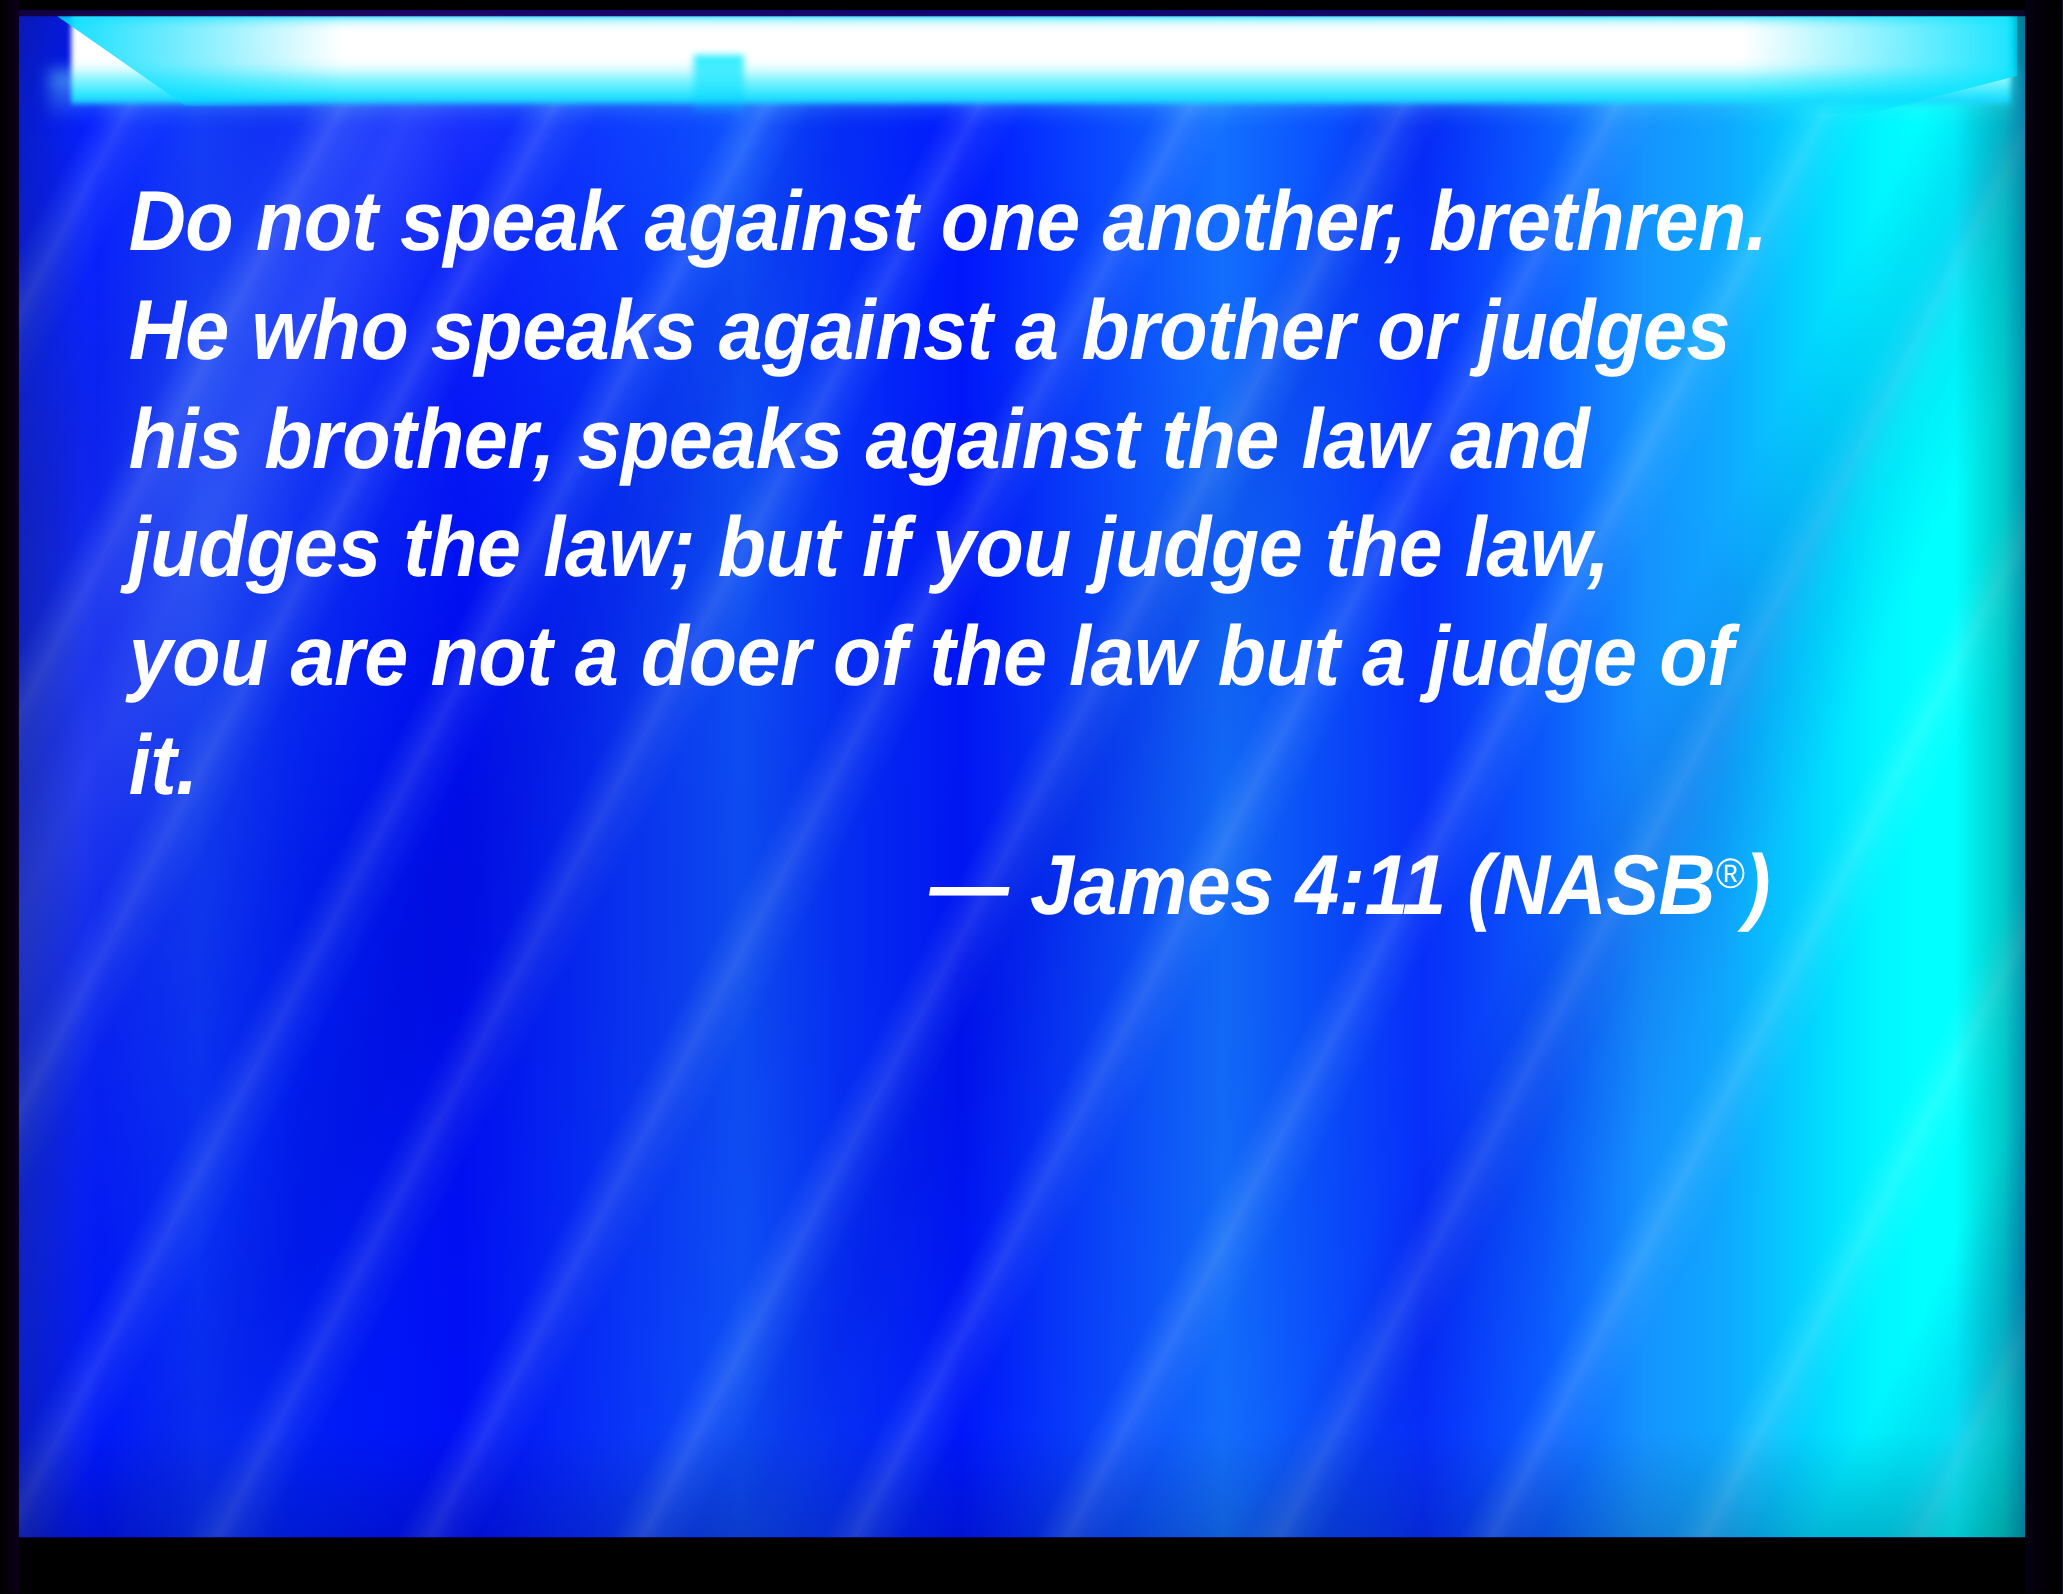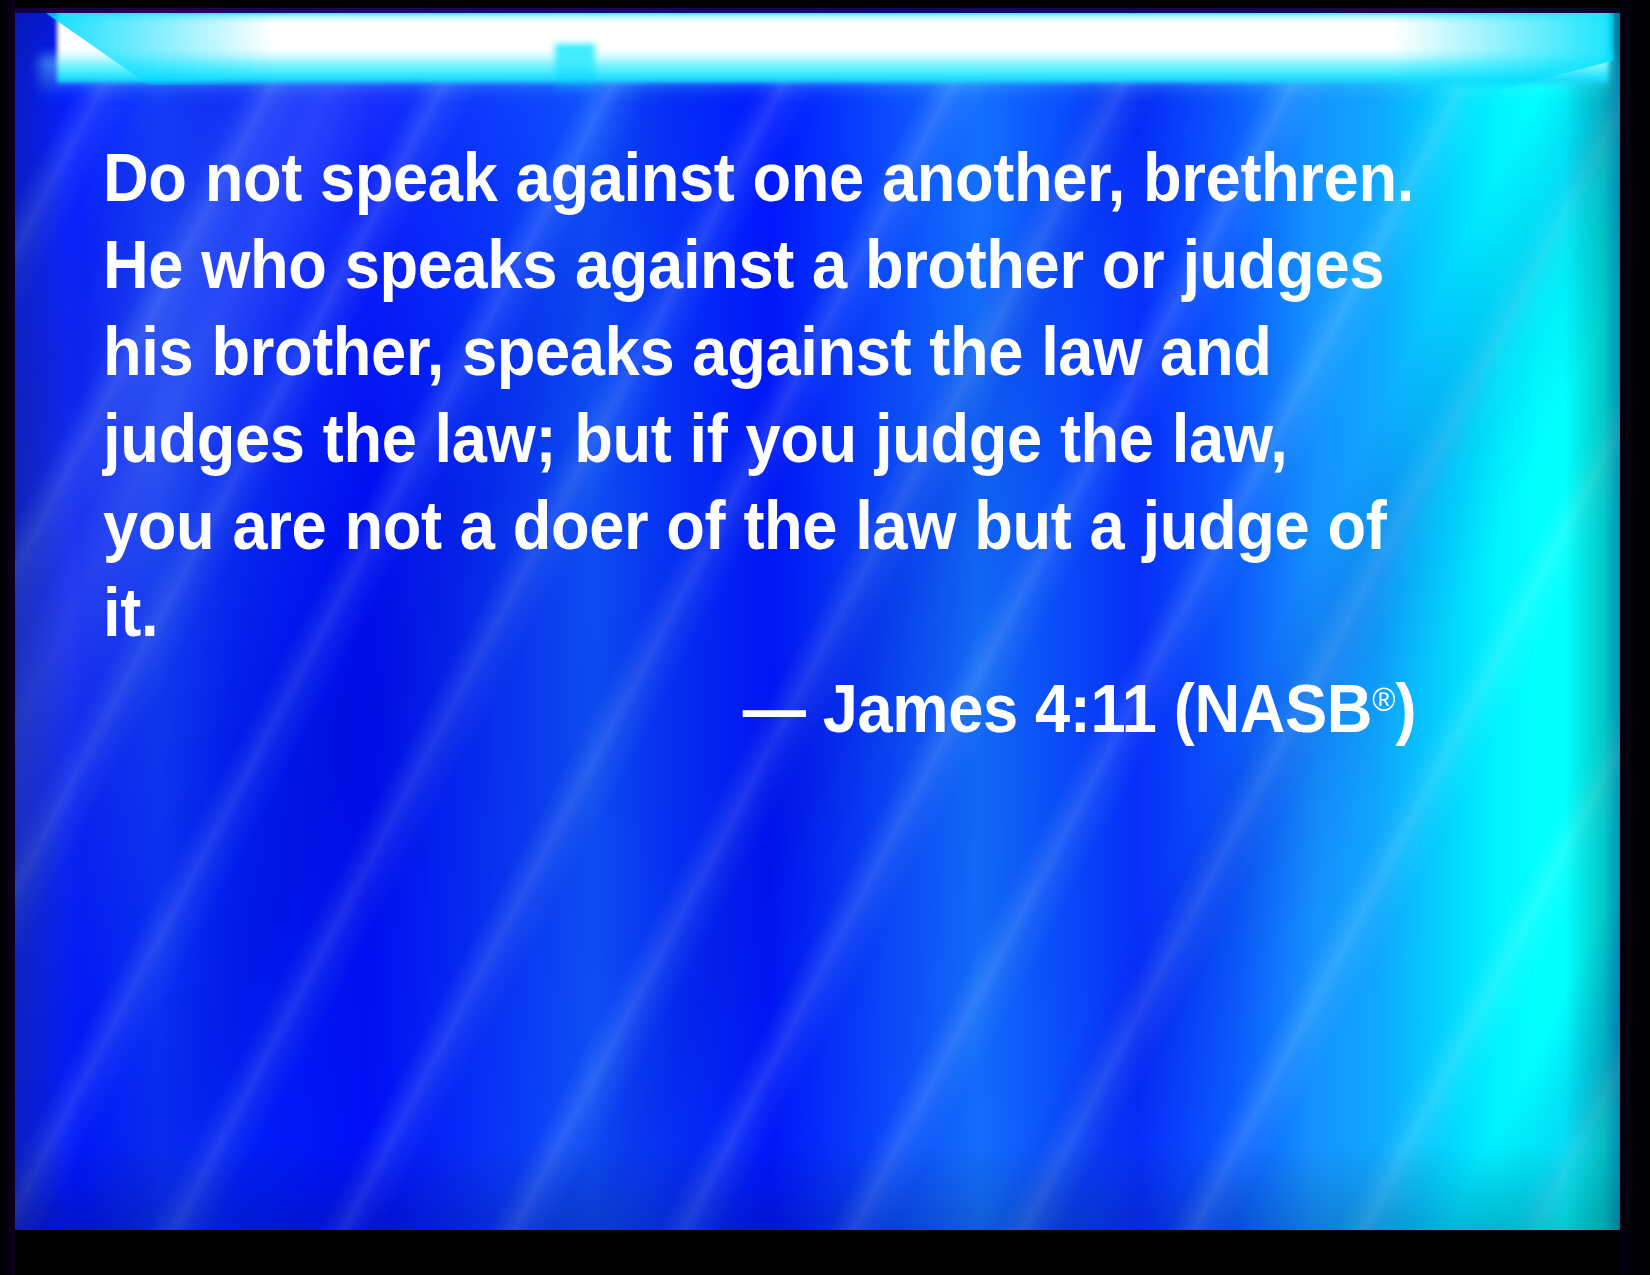--- a/index.html
+++ b/index.html
@@ -8,20 +8,21 @@
     background: #000000;
   }
 
   #stage {
     position: relative;
     width: 1650px;
     height: 1275px;
     background: #000000;
     overflow: hidden;
     font-family: "Liberation Sans", "DejaVu Sans", sans-serif;
+    font-style: italic;
   }
 
   
   #panel {
     position: absolute;
     left: 15px;
     top: 8px;
     width: 1605px;
     height: 1222px;
     overflow: hidden;

